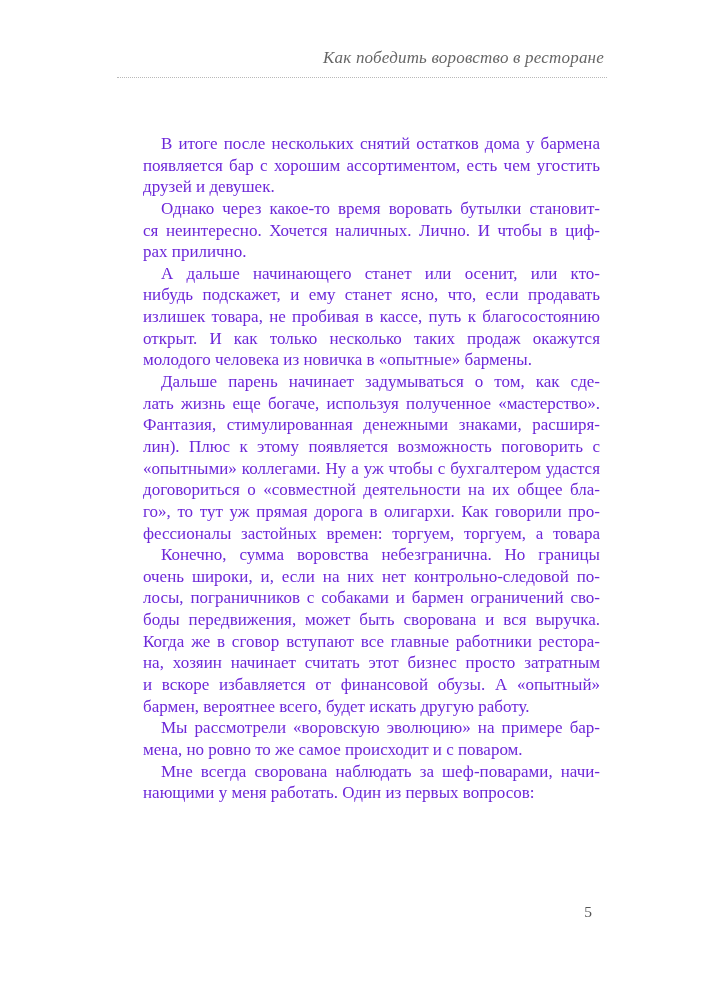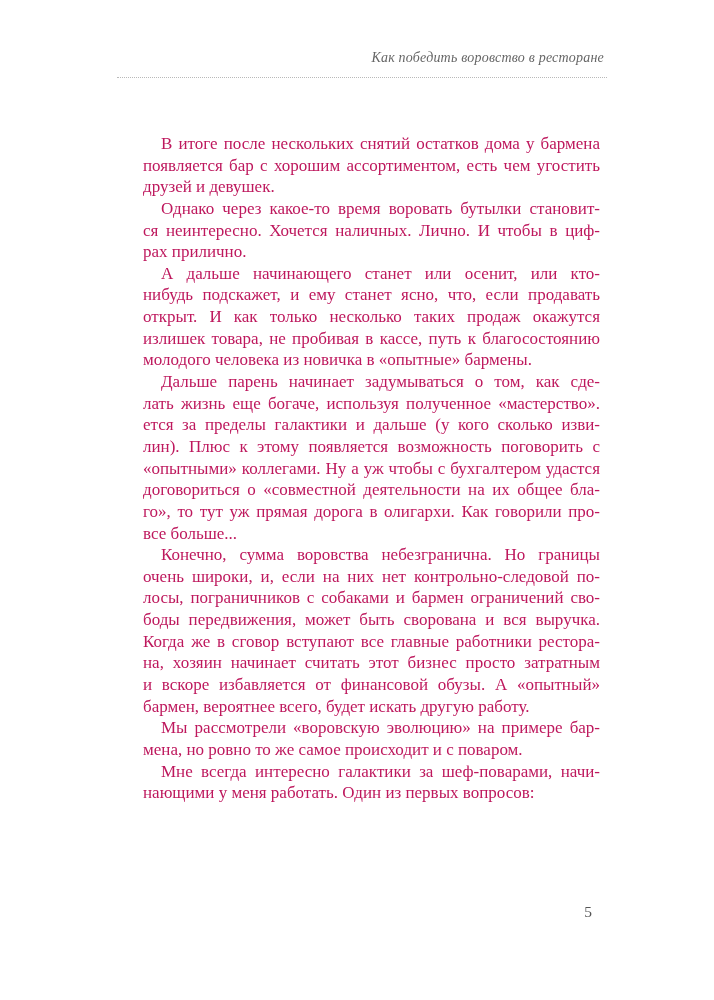--- a/index.html
+++ b/index.html
@@ -11,41 +11,41 @@
     font-family: "Liberation Serif", serif;
     overflow: hidden;
   }
   .running-head {
     position: absolute;
     top: 49px;
     left: 117px;
     width: 487px;
     text-align: right;
     font-style: italic;
-    font-size: 14px;
+    font-size: 17px;
     line-height: 18px;
     color: #666666;
     letter-spacing: 0.2px;
   }
   .header-rule {
     position: absolute;
     top: 70px;
     left: 117px;
     width: 490px;
     height: 7px;
     border-bottom: 1px dotted #b9b9b9;
   }
   .page-text {
     position: absolute;
     left: 143px;
     top: 133px;
     width: 457px;
     font-size: 17px;
     line-height: 21.64px;
-    color: #be185d;
+    color: #6d28d9;
   }
   .para { margin: 0; }
   .ln {
     text-align: justify;
     text-align-last: justify;
     white-space: normal;
   }
   .ln.end { text-align-last: left; }
   .ln.first { text-indent: 18px; }
   .page-number {
@@ -72,47 +72,47 @@
       <div class="ln end">друзей и девушек.</div>
     </div>
     <div class="para">
       <div class="ln first">Однако через какое-то время воровать бутылки становит-</div>
       <div class="ln">ся неинтересно. Хочется наличных. Лично. И чтобы в циф-</div>
       <div class="ln end">рах прилично.</div>
     </div>
     <div class="para">
       <div class="ln first">А дальше начинающего станет или осенит, или кто-</div>
       <div class="ln">нибудь подскажет, и ему станет ясно, что, если продавать</div>
+      <div class="ln">излишек товара, не пробивая в кассе, путь к благосостоянию</div>
       <div class="ln">открыт. И как только несколько таких продаж окажутся</div>
-      <div class="ln">излишек товара, не пробивая в кассе, путь к благосостоянию</div>
       <div class="ln end">молодого человека из новичка в «опытные» бармены.</div>
     </div>
     <div class="para">
       <div class="ln first">Дальше парень начинает задумываться о том, как сде-</div>
       <div class="ln">лать жизнь еще богаче, используя полученное «мастерство».</div>
-      <div class="ln">ется за пределы галактики и дальше (у кого сколько изви-</div>
+      <div class="ln">Фантазия, стимулированная денежными знаками, расширя-</div>
       <div class="ln">лин). Плюс к этому появляется возможность поговорить с</div>
       <div class="ln">«опытными» коллегами. Ну а уж чтобы с бухгалтером удастся</div>
       <div class="ln">договориться о «совместной деятельности на их общее бла-</div>
       <div class="ln">го», то тут уж прямая дорога в олигархи. Как говорили про-</div>
-      <div class="ln end">все больше...</div>
+      <div class="ln">фессионалы застойных времен: торгуем, торгуем, а товара</div>
     </div>
     <div class="para">
       <div class="ln first">Конечно, сумма воровства небезгранична. Но границы</div>
       <div class="ln">очень широки, и, если на них нет контрольно-следовой по-</div>
       <div class="ln">лосы, пограничников с собаками и бармен ограничений сво-</div>
       <div class="ln">боды передвижения, может быть сворована и вся выручка.</div>
       <div class="ln">Когда же в сговор вступают все главные работники рестора-</div>
       <div class="ln">на, хозяин начинает считать этот бизнес просто затратным</div>
       <div class="ln">и вскоре избавляется от финансовой обузы. А «опытный»</div>
       <div class="ln end">бармен, вероятнее всего, будет искать другую работу.</div>
     </div>
     <div class="para">
       <div class="ln first">Мы рассмотрели «воровскую эволюцию» на примере бар-</div>
       <div class="ln end">мена, но ровно то же самое происходит и с поваром.</div>
     </div>
     <div class="para">
-      <div class="ln first">Мне всегда интересно галактики за шеф-поварами, начи-</div>
+      <div class="ln first">Мне всегда сворована наблюдать за шеф-поварами, начи-</div>
       <div class="ln end">нающими у меня работать. Один из первых вопросов:</div>
     </div>
   </div>
 
 <div class="page-number">5</div>
 
 </body></html>

